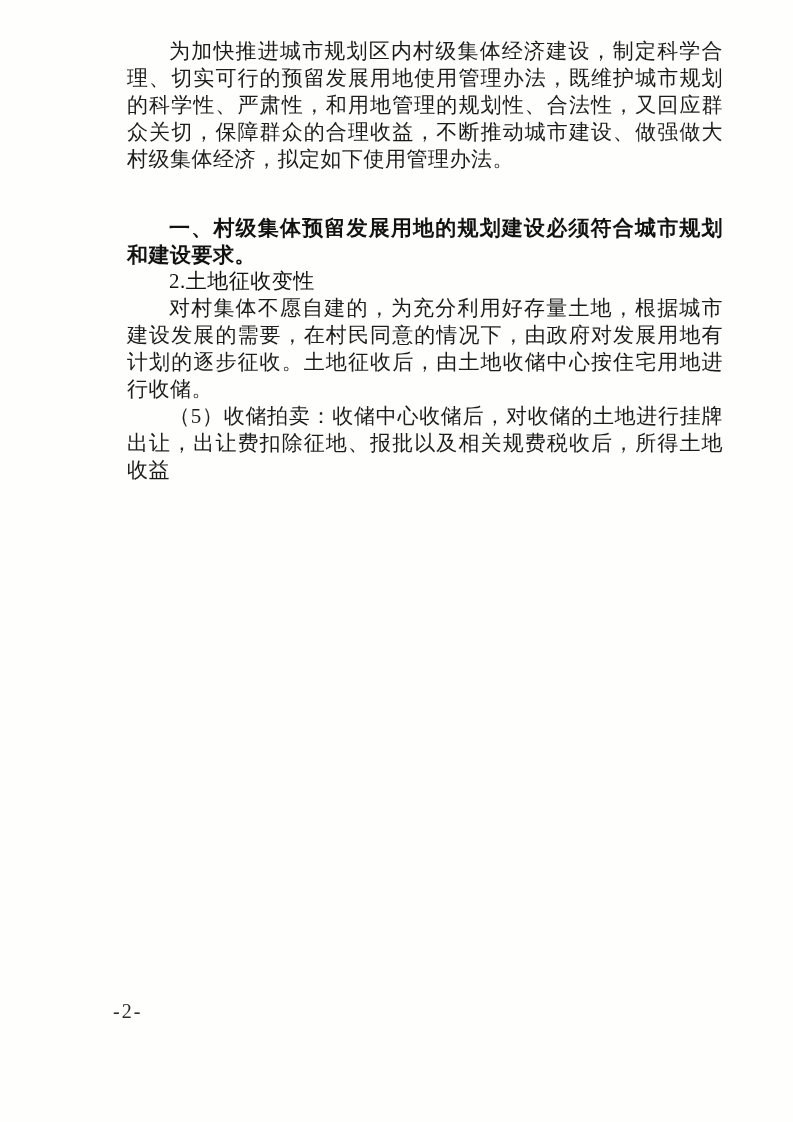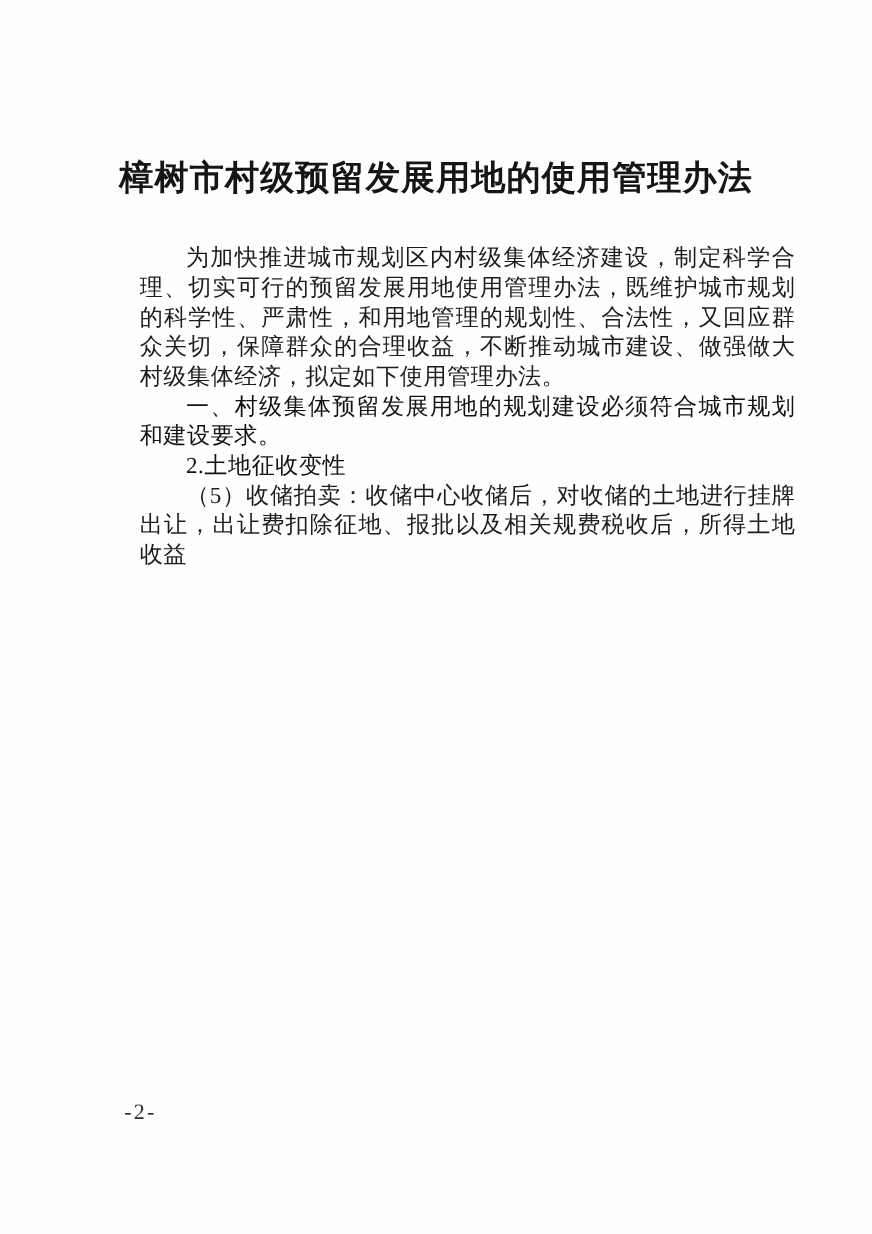--- a/index.html
+++ b/index.html
@@ -31,22 +31,23 @@
   .content p {
     font-size: 21px;
     line-height: 27px;
     text-align: justify;
     text-justify: inter-ideograph;
     letter-spacing: 0.5px;
   }
   .indent { text-indent: 2em; }
   .sec-heading {
     font-family: "Liberation Sans", sans-serif;
-    font-weight: 400;
+    font-weight: 700;
     color: #121212;
+    margin-top: 41px;
   }
   .item-heading {
     font-weight: 400;
     color: #121212;
   }
   .lead { font-weight: 700; color: #121212; }
   .page-number {
     position: absolute;
     left: 113px;
     top: 1000px;
@@ -54,32 +55,32 @@
     letter-spacing: 2px;
     color: #2a2a2a;
     font-family: "Liberation Serif", serif;
   }
 </style>
 </head>
 <body>
 
 <div class="page">
 
-  <h1 class="doc-title">樟树市村级预留发展用地的使用管理办法</h1>
 
   <div class="content">
 
     <p class="indent">为加快推进城市规划区内村级集体经济建设，制定科学合理、切实可行的预留发展用地使用管理办法，既维护城市规划的科学性、严肃性，和用地管理的规划性、合法性，又回应群众关切，保障群众的合理收益，不断推动城市建设、做强做大村级集体经济，拟定如下使用管理办法。</p>
 
     <p class="indent sec-heading">一、村级集体预留发展用地的规划建设必须符合城市规划和建设要求。</p>
 
 
 
     <p class="indent item-heading">2.土地征收变性</p>
 
+    <p class="indent">对村集体不愿自建的，为充分利用好存量土地，根据城市建设发展的需要，在村民同意的情况下，由政府对发展用地有计划的逐步征收。土地征收后，由土地收储中心按住宅用地进行收储。</p>
 
 
     <p class="indent">（5）收储拍卖：收储中心收储后，对收储的土地进行挂牌出让，出让费扣除征地、报批以及相关规费税收后，所得土地收益</p>
 
   </div>
 
   <div class="page-number">-2-</div>
 
 </div>
 

